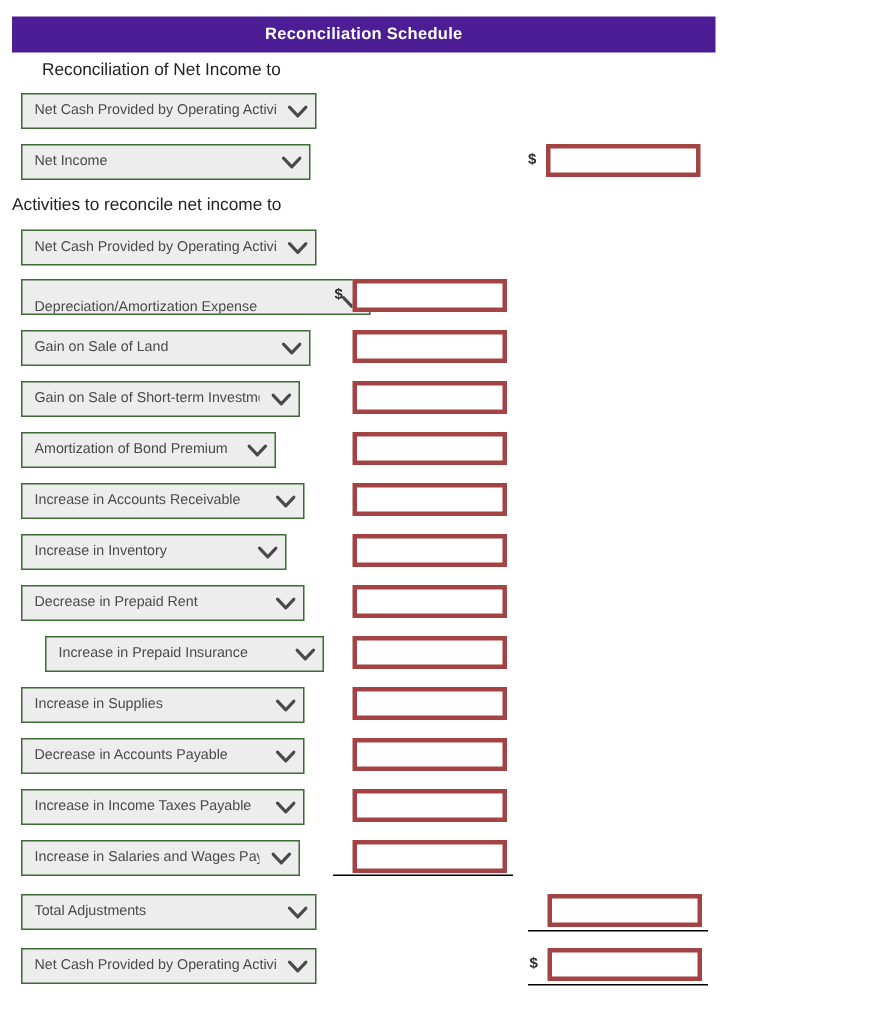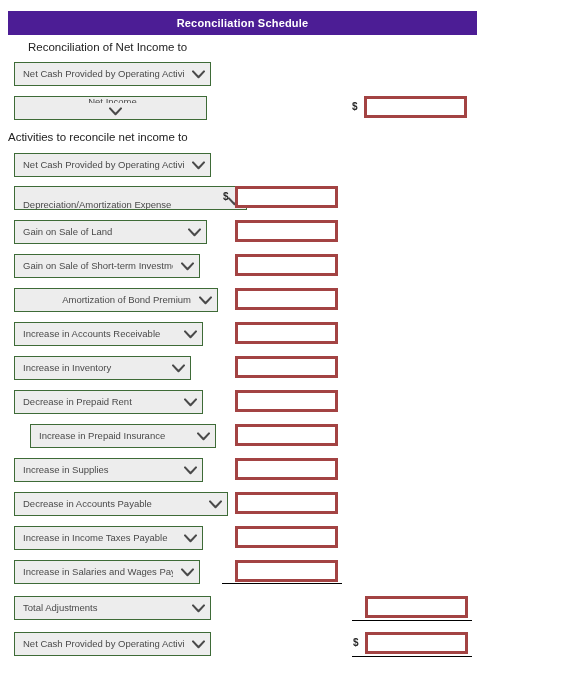--- a/index.html
+++ b/index.html
@@ -134,21 +134,21 @@
         <div class="dropdown" style="width: 197px;">
           <span class="dd-label">Net Cash Provided by Operating Activities</span>
           <span class="chev">
             <svg width="13" height="9" viewBox="0 0 13 9" aria-hidden="true">
               <path d="M1 1.4 L6.5 7.2 L12 1.4" fill="none" stroke="#4a4a4a" stroke-width="2.1" stroke-linecap="round" stroke-linejoin="round"></path>
             </svg>
           </span>
         </div>
       </div>
       <div class="row" style="top: 96px;">
-        <div class="dropdown" style="width: 193px; flex-direction: column;">
+        <div class="dropdown" style="width: 193px;">
           <span class="dd-label">Net Income</span>
           <span class="chev">
             <svg width="13" height="9" viewBox="0 0 13 9" aria-hidden="true">
               <path d="M1 1.4 L6.5 7.2 L12 1.4" fill="none" stroke="#4a4a4a" stroke-width="2.1" stroke-linecap="round" stroke-linejoin="round"></path>
             </svg>
           </span>
         </div>
         <span class="dollar" style="left: 352px;">$</span>
         <input type="text" class="amount-box" style="left: 364px; width: 103px;">
       </div>
@@ -190,21 +190,21 @@
           <span class="dd-label">Gain on Sale of Short-term Investments</span>
           <span class="chev">
             <svg width="13" height="9" viewBox="0 0 13 9" aria-hidden="true">
               <path d="M1 1.4 L6.5 7.2 L12 1.4" fill="none" stroke="#4a4a4a" stroke-width="2.1" stroke-linecap="round" stroke-linejoin="round"></path>
             </svg>
           </span>
         </div>
         <input type="text" class="amount-box" style="left: 235px; width: 103px;">
       </div>
       <div class="row" style="top: 288px;">
-        <div class="dropdown" style="width: 204px; text-align: right;">
+        <div class="dropdown" style="width: 170px;">
           <span class="dd-label">Amortization of Bond Premium</span>
           <span class="chev">
             <svg width="13" height="9" viewBox="0 0 13 9" aria-hidden="true">
               <path d="M1 1.4 L6.5 7.2 L12 1.4" fill="none" stroke="#4a4a4a" stroke-width="2.1" stroke-linecap="round" stroke-linejoin="round"></path>
             </svg>
           </span>
         </div>
         <input type="text" class="amount-box" style="left: 235px; width: 103px;">
       </div>
       <div class="row" style="top: 322px;">
@@ -256,21 +256,21 @@
           <span class="dd-label">Increase in Supplies</span>
           <span class="chev">
             <svg width="13" height="9" viewBox="0 0 13 9" aria-hidden="true">
               <path d="M1 1.4 L6.5 7.2 L12 1.4" fill="none" stroke="#4a4a4a" stroke-width="2.1" stroke-linecap="round" stroke-linejoin="round"></path>
             </svg>
           </span>
         </div>
         <input type="text" class="amount-box" style="left: 235px; width: 103px;">
       </div>
       <div class="row" style="top: 492px;">
-        <div class="dropdown" style="width: 214px;">
+        <div class="dropdown" style="width: 189px;">
           <span class="dd-label">Decrease in Accounts Payable</span>
           <span class="chev">
             <svg width="13" height="9" viewBox="0 0 13 9" aria-hidden="true">
               <path d="M1 1.4 L6.5 7.2 L12 1.4" fill="none" stroke="#4a4a4a" stroke-width="2.1" stroke-linecap="round" stroke-linejoin="round"></path>
             </svg>
           </span>
         </div>
         <input type="text" class="amount-box" style="left: 235px; width: 103px;">
       </div>
       <div class="row" style="top: 526px;">

